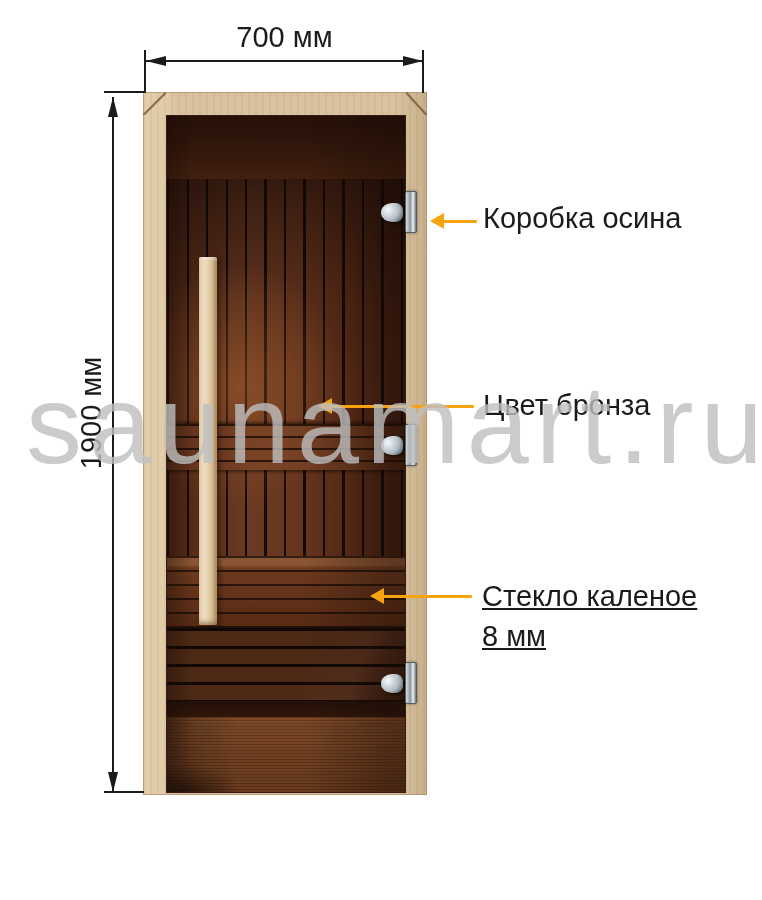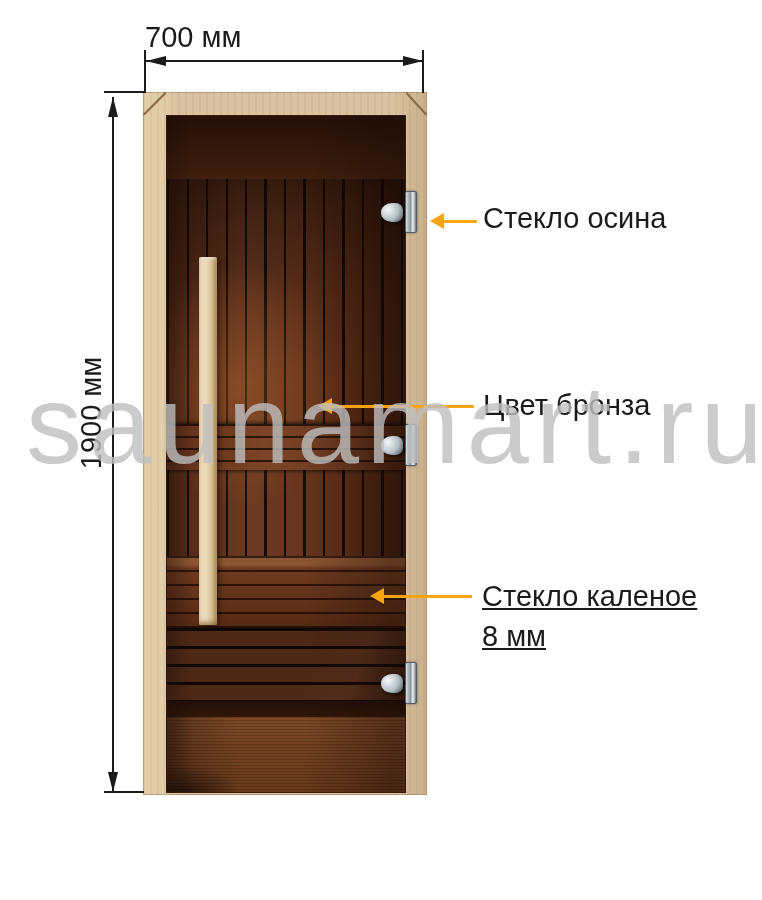--- a/index.html
+++ b/index.html
@@ -91,21 +91,21 @@
   }
   
   .watermark{
     position:absolute;left:26px;top:369px;width:762px;
     font-size:112px;letter-spacing:7px;line-height:1;white-space:nowrap;
     color:var(--watermark,#bfbfbf);opacity:0.8;z-index:5;pointer-events:none;
   }
   
   .dim, .callout{z-index:6;}
   .dim-label{position:absolute;font-size:29px;color:var(--text,#1b1b1b);}
-  .w-label{left:145px;top:21px;width:279px;}
+  .w-label{left:145px;top:21px;width:279px;text-align:center;}
   .h-label{left:8px;top:396px;width:166px;height:34px;line-height:34px;text-align:center;transform:rotate(-90deg);}
   .dim-line{position:absolute;background:var(--line,#1b1b1b);}
   .dim-line.h{left:146px;top:60px;width:277px;height:2px;}
   .dim-line.h::before{content:"";position:absolute;left:0;top:-4px;border-top:5px solid transparent;border-bottom:5px solid transparent;border-right:20px solid var(--line,#1b1b1b);}
   .dim-line.h::after{content:"";position:absolute;right:0;top:-4px;border-top:5px solid transparent;border-bottom:5px solid transparent;border-left:20px solid var(--line,#1b1b1b);}
   .dim-line.v{left:112px;top:97px;width:2px;height:695px;}
   .dim-line.v::before{content:"";position:absolute;top:0;left:-4px;border-left:5px solid transparent;border-right:5px solid transparent;border-bottom:20px solid var(--line,#1b1b1b);}
   .dim-line.v::after{content:"";position:absolute;bottom:0;left:-4px;border-left:5px solid transparent;border-right:5px solid transparent;border-top:20px solid var(--line,#1b1b1b);}
   .tick{position:absolute;background:var(--line,#1b1b1b);}
   .tick.t1{left:144px;top:50px;width:2px;height:43px;}
@@ -173,21 +173,21 @@
     <div class="dim-line v"></div>
     <div class="tick t3"></div>
     <div class="tick t4"></div>
   </div>
 
   <div class="callout">
     <div class="c-arrow c1-arrow">
       <div class="head"></div>
       <div class="shaft"></div>
     </div>
-    <div class="callout-text c1-text">Стекло осина</div>
+    <div class="callout-text c1-text">Коробка осина</div>
   </div>
 
   <div class="callout">
     <div class="c-arrow c2-arrow">
       <div class="head"></div>
       <div class="shaft"></div>
     </div>
     <div class="callout-text c2-text">Цвет бронза</div>
   </div>
 

